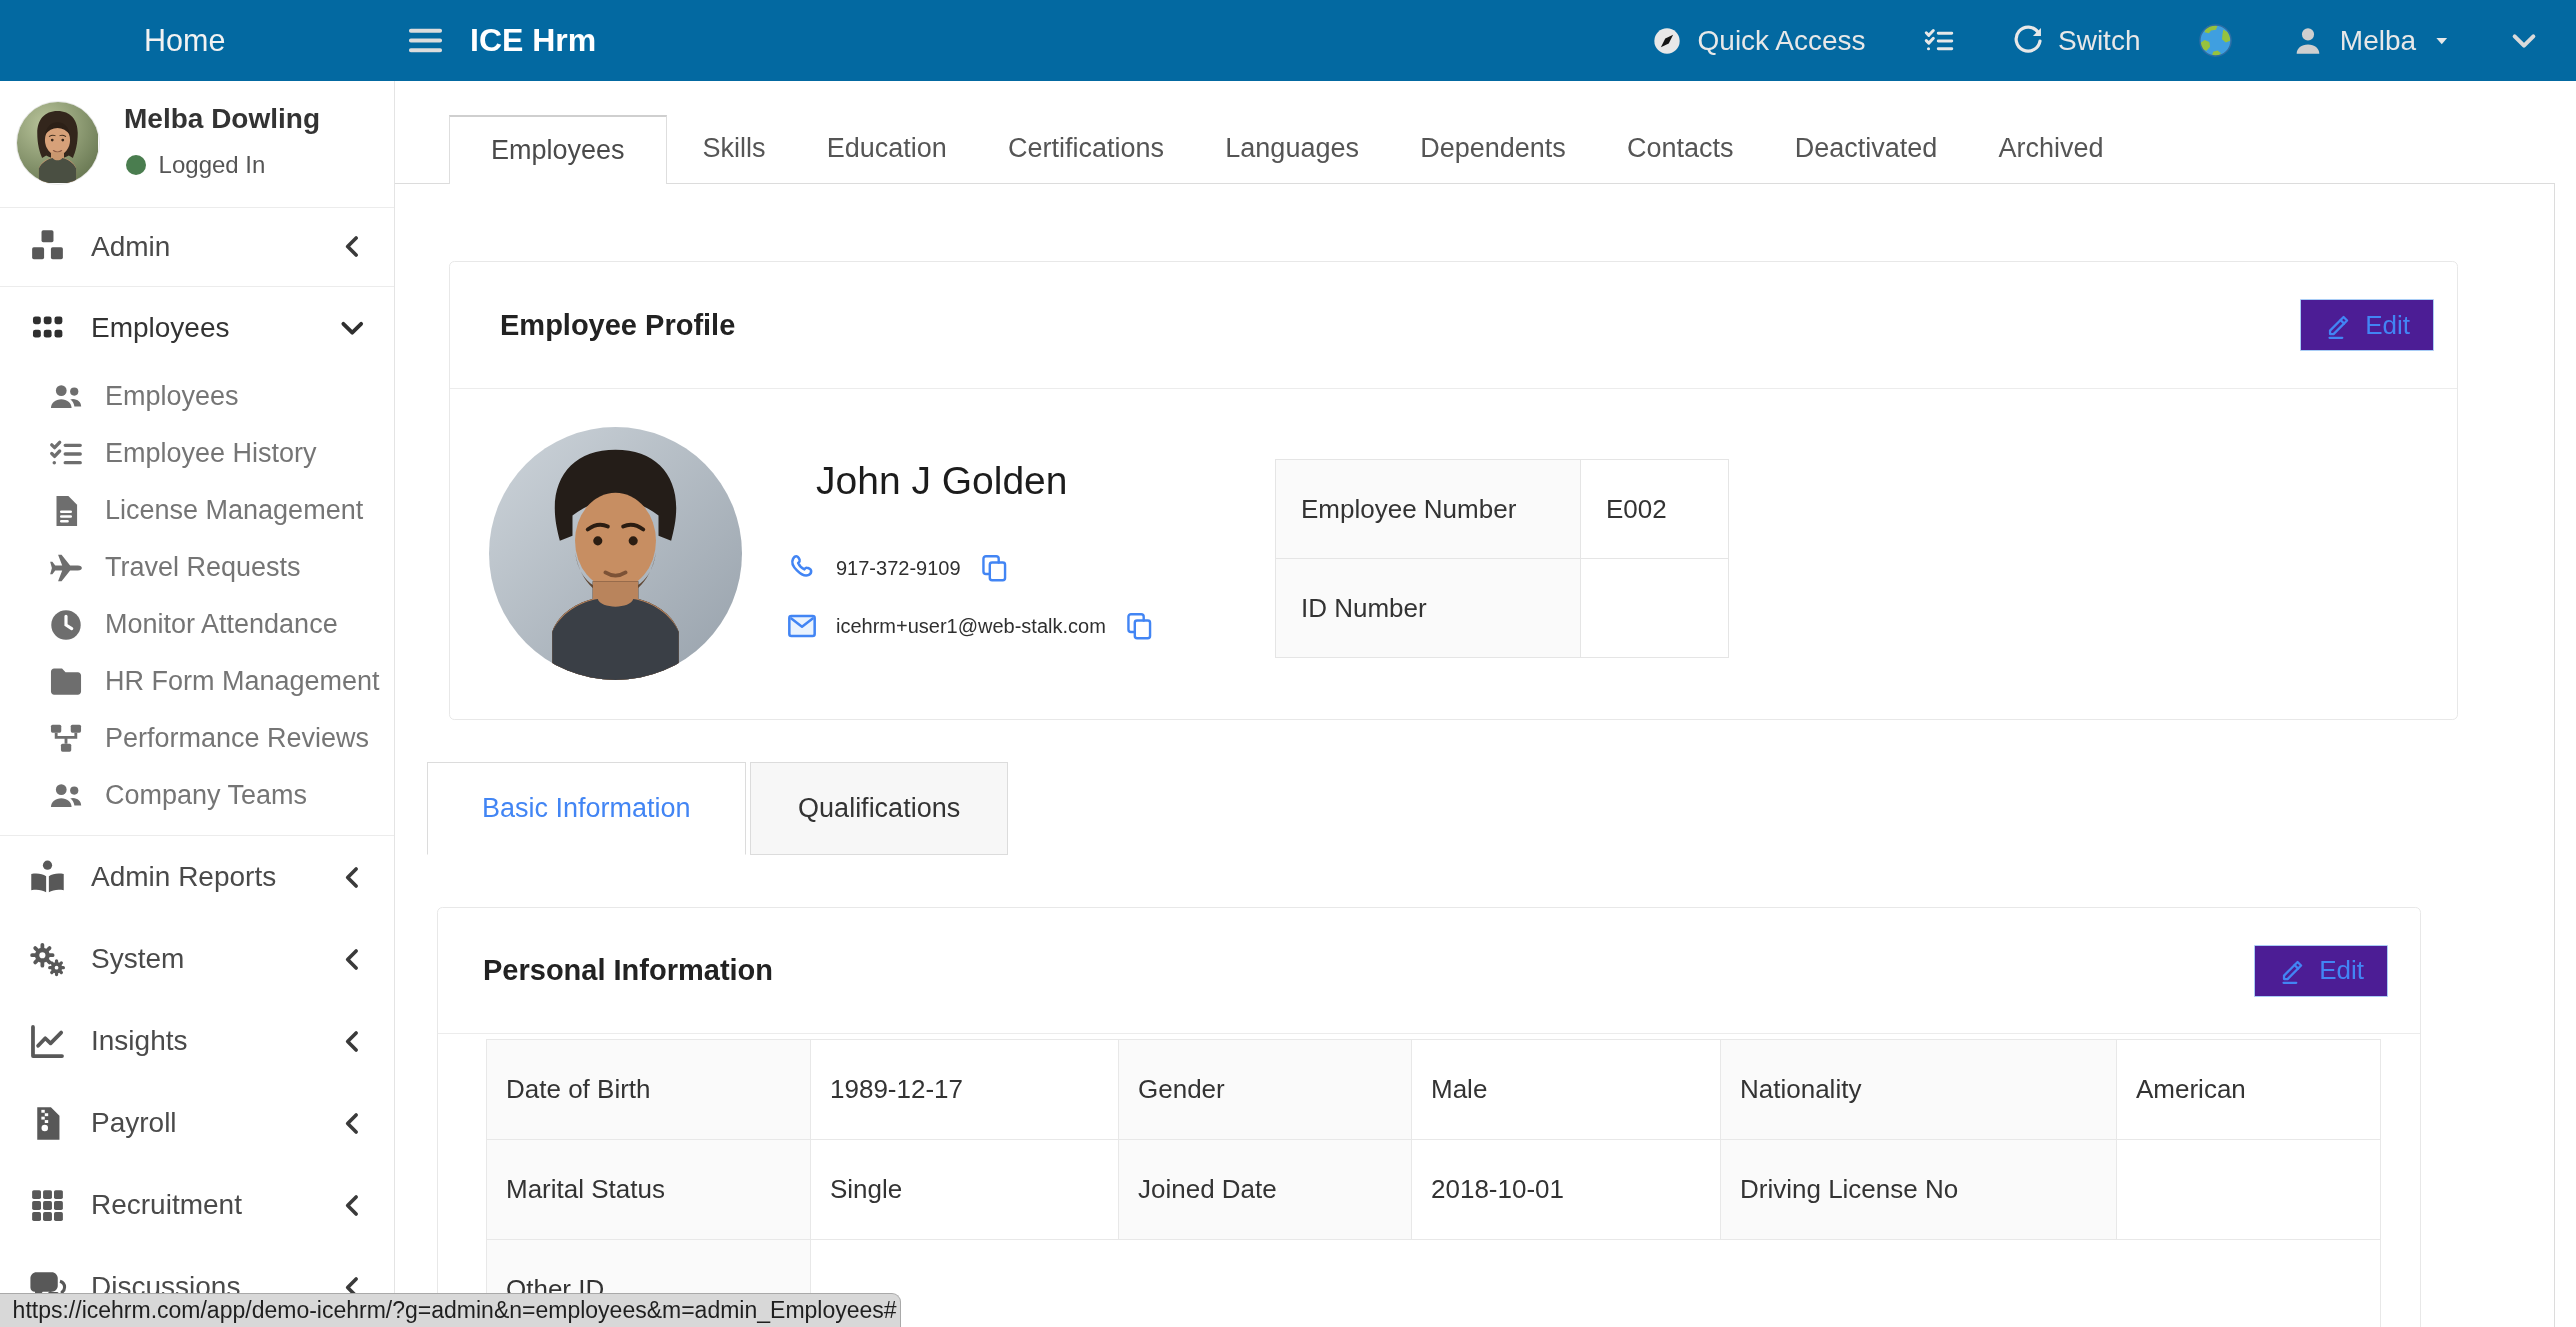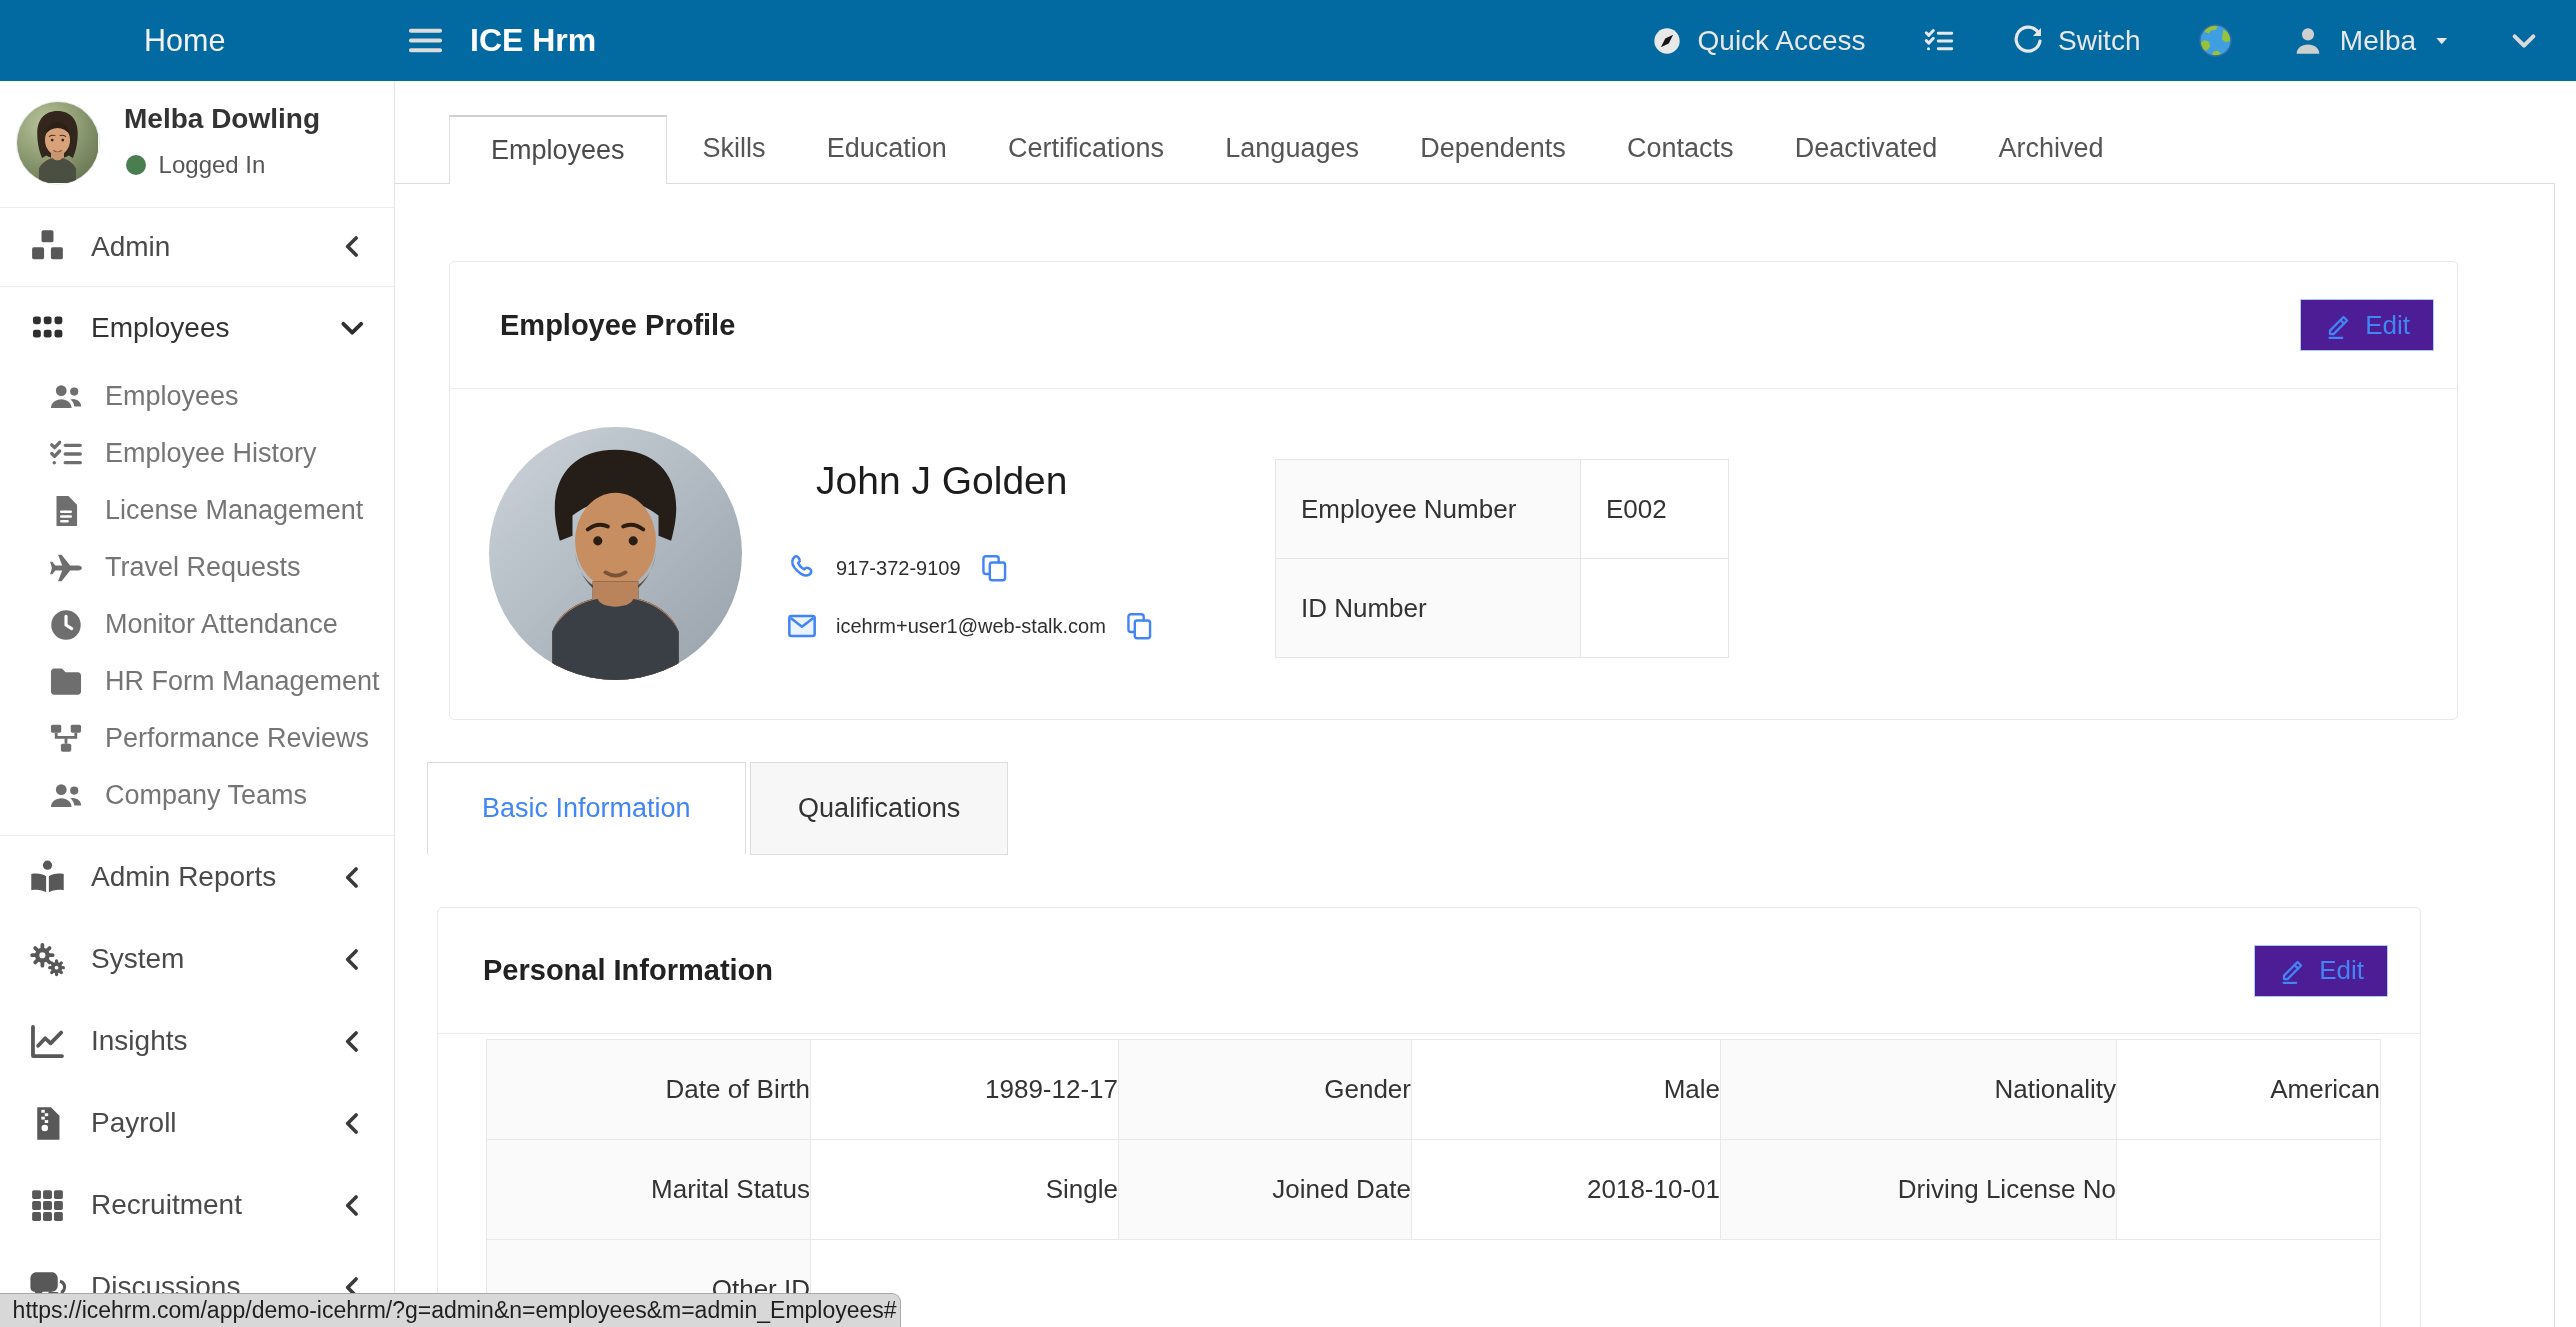--- a/index.html
+++ b/index.html
@@ -111,21 +111,21 @@
     color:#4285f4; font-size:27px; cursor:pointer; z-index:2;
   }
   .subtab-plain {
     height:93px; display:flex; align-items:center; padding:0 47px; margin-left:4.5px;
     background:#f7f7f7; border:0.9px solid #dcdcdc; color:#333; font-size:27px; cursor:pointer;
   }
 
   #personal-card { left:42px; top:723px; width:1984px; height:682px; }
   #personal-card .card-header { height:126px; padding:0 32px 0 45px; }
   .personal-table { margin:5.4px 0 0 48px; border-collapse:collapse; table-layout:fixed; width:1893px; }
-  .personal-table td { border:0.9px solid #e8e8e8; height:100px; padding-left:25px; font-size:26px; color:#333; background:#fff;text-align:right; }
+  .personal-table td { border:0.9px solid #e8e8e8; height:100px; padding-left:19px; font-size:26px; color:#333; background:#fff; }
   .personal-table td.lbl { background:#fafafa; }
 
   
   .statusbar {
     position:absolute; left:0; bottom:0; width:901px; height:34px; z-index:40;
     background:#d8d8d8; border-top:0.9px solid #a9a9a9; border-right:0.9px solid #a9a9a9;
     border-top-right-radius:9px; display:flex; align-items:center; padding:0 12.6px;
     font-size:23px; color:#1f1f1f; white-space:nowrap; overflow:hidden;
   }
 </style>

